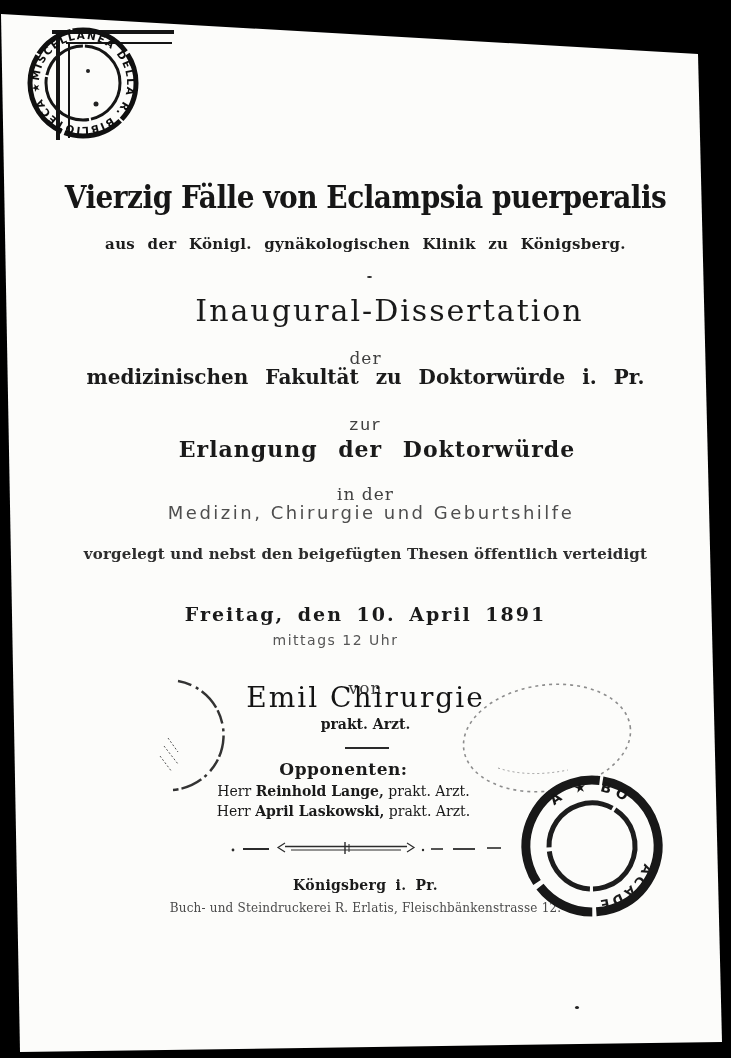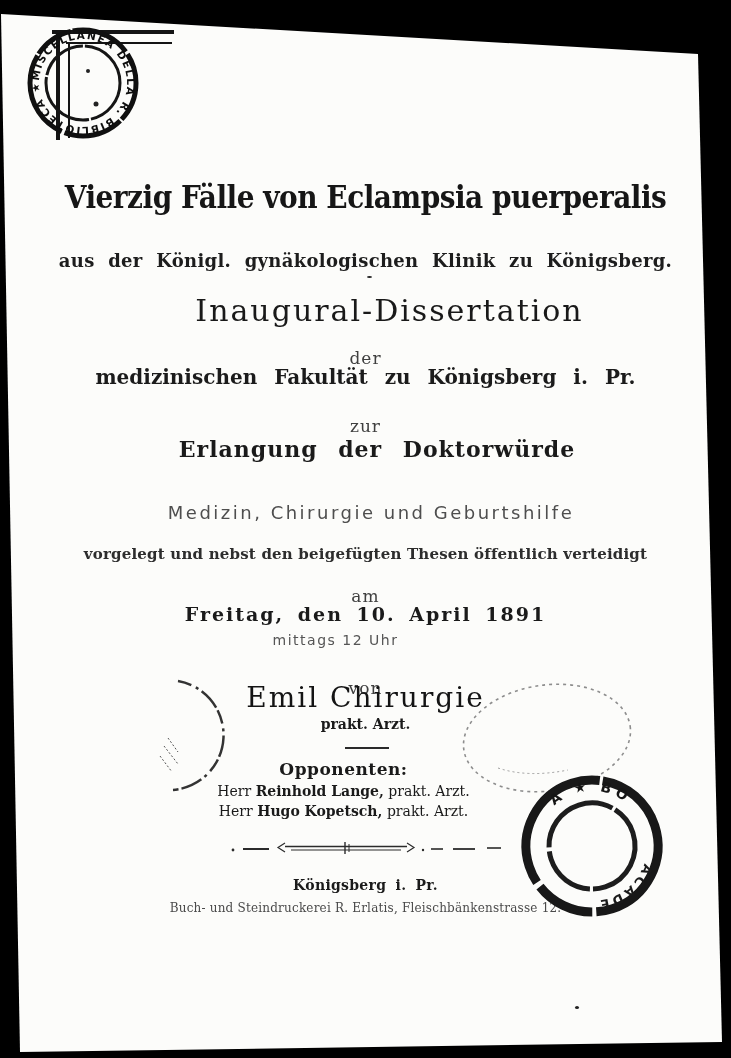--- a/index.html
+++ b/index.html
@@ -4,27 +4,27 @@
 <style>
   html,body{margin:0;padding:0;background:#000;}
   .scan{position:relative;width:731px;height:1058px;background:#000;overflow:hidden;
         font-family:"DejaVu Serif",serif;color:#1a1a1a;}
   .paper{position:absolute;inset:0;background:#fcfcfa;
          clip-path:polygon(1px 14px,698px 54px,722px 1042px,20px 1052px);}
   .line{position:absolute;left:0;right:0;text-align:center;white-space:nowrap;}
 
   .title{top:181px;font-size:28px;font-weight:700;letter-spacing:-0.5px;color:#161616;
          transform:scaleY(1.12);}
-  .subtitle{top:250px;font-size:18px;font-weight:700;word-spacing:7px;letter-spacing:0.3px;
+  .subtitle{top:235px;font-size:15px;font-weight:700;word-spacing:7px;letter-spacing:0.3px;
             color:#1d1d1d;filter:blur(0.2px);}
   .inaugural{top:293px;font-size:30px;font-weight:400;letter-spacing:2px;color:#191919;padding-left:48px;}
   .small-word{font-size:17px;color:#3f3f3f;letter-spacing:1px;}
   .der{top:348px;}
   .faculty{top:365px;font-size:20px;font-weight:700;word-spacing:10px;color:#1b1b1b;}
-  .zur{top:416px;}
+  .zur{top:416px;font-family:Liberation Mono, monospace;}
   .erlangung{top:436px;font-size:22px;font-weight:700;word-spacing:12px;letter-spacing:1px;margin-left:23px;}
   .inder{top:484px;}
   .fields{top:502px;font-size:18px;letter-spacing:2.5px;color:#4e4e4e;
           font-family:"DejaVu Sans",sans-serif;filter:blur(0.2px);margin-left:11px;}
   .vorgelegt{top:545px;font-size:15px;font-weight:700;color:#2d2d2d;letter-spacing:0.2px;
              filter:blur(0.2px);}
   .am{top:586px;}
   .date{top:603px;font-size:19px;font-weight:700;letter-spacing:2px;word-spacing:5px;}
   .time{top:632px;font-size:14px;color:#555;letter-spacing:1.5px;
         font-family:"DejaVu Sans",sans-serif;transform:translateX(-30px);}
@@ -64,43 +64,43 @@
         <textPath href="#libpath" startOffset="2">MISCELLANEA DELLA R. BIBLIOTECA ★</textPath>
       </text>
       <circle cx="62" cy="45" r="2" fill="#222"></circle>
       <circle cx="70" cy="78" r="2.5" fill="#222"></circle>
     </svg>
 
     <div class="line title">Vierzig Fälle von Eclampsia puerperalis</div>
     <div class="line subtitle">aus der Königl. gynäkologischen Klinik zu Königsberg.</div>
     <div class="line inaugural">Inaugural-Dissertation</div>
     <div class="line small-word der">der</div>
-    <div class="line faculty">medizinischen Fakultät zu Königsberg i. Pr.</div>
+    <div class="line faculty">medizinischen Fakultät zu Doktorwürde i. Pr.</div>
     <div class="line small-word zur">zur</div>
     <div class="line erlangung">Erlangung der Doktorwürde</div>
+    <div class="line small-word inder">in der</div>
     <div class="line fields">Medizin, Chirurgie und Geburtshilfe</div>
     <div class="line vorgelegt">vorgelegt und nebst den beigefügten Thesen öffentlich verteidigt</div>
-    <div class="line small-word am">am</div>
     <div class="line date">Freitag, den 10. April 1891</div>
     <div class="line time">mittags 12 Uhr</div>
     <div class="line small-word von">von</div>
     <div class="line author">Emil Chirurgie</div>
     <div class="line author-title">prakt. Arzt.</div>
     <div class="short-rule"></div>
 
     <div class="opponents">
       <div class="opp-heading">Opponenten:</div>
       <div class="opp-line">
         <span>Herr</span>
         <span class="name">Reinhold Lange,</span>
         <span>prakt. Arzt.</span>
       </div>
       <div class="opp-line">
         <span>Herr</span>
-        <span class="name">Hugo Kopetsch,</span>
+        <span class="name">April Laskowski,</span>
         <span>prakt. Arzt.</span>
       </div>
     </div>
 
     <svg class="divider" width="274" height="18" viewBox="0 0 274 18">
       <g stroke="#2b2b2b" fill="none">
         <circle cx="4" cy="11" r="1.4" fill="#2b2b2b" stroke="none"></circle>
         <line x1="14" y1="10" x2="40" y2="10" stroke-width="2"></line>
         <path d="M56,4 L49,8.5 L56,13" stroke-width="1.2"></path>
         <line x1="56" y1="7.5" x2="178" y2="7.5" stroke-width="1.6"></line>

